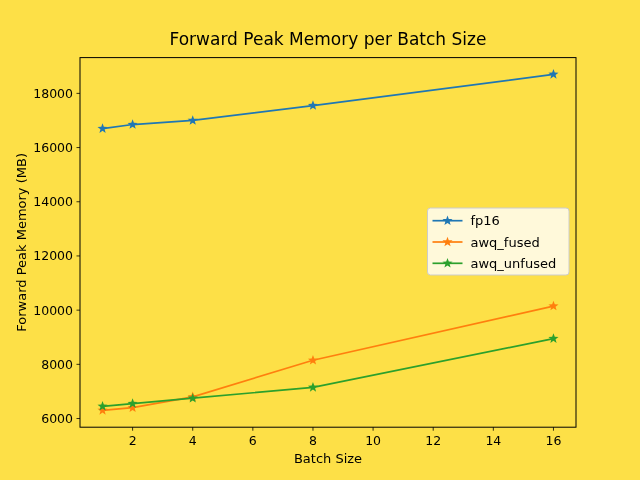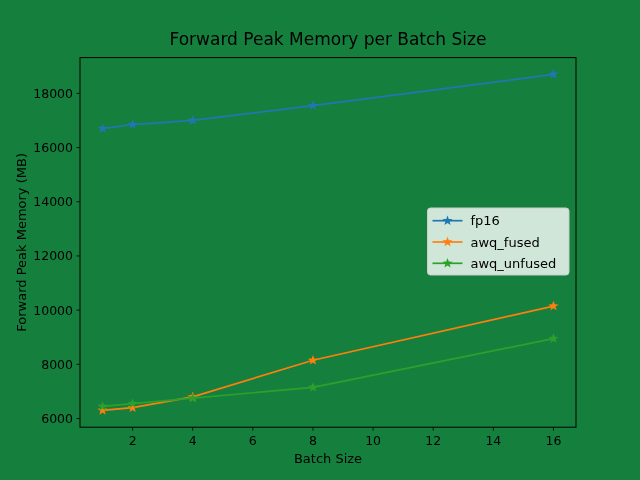--- a/index.html
+++ b/index.html
@@ -1,20 +1,20 @@
 <!DOCTYPE html>
 <html><head>
 <meta charset="utf-8">
 <style>
   html, body { margin: 0; padding: 0; background: #ffffff; }
   .figure {
     position: relative;
     width: 640px;
     height: 480px;
-    background: #15803d;
+    background: #fde047;
     overflow: hidden;
   }
   svg text {
     font-family: "DejaVu Sans", sans-serif;
     fill: #000000;
   }
   .tick-label   { font-size: 12.5px; }
   .axis-label   { font-size: 13px; }
   .chart-title  { font-size: 17px; }
   .legend-label { font-size: 13px; }

